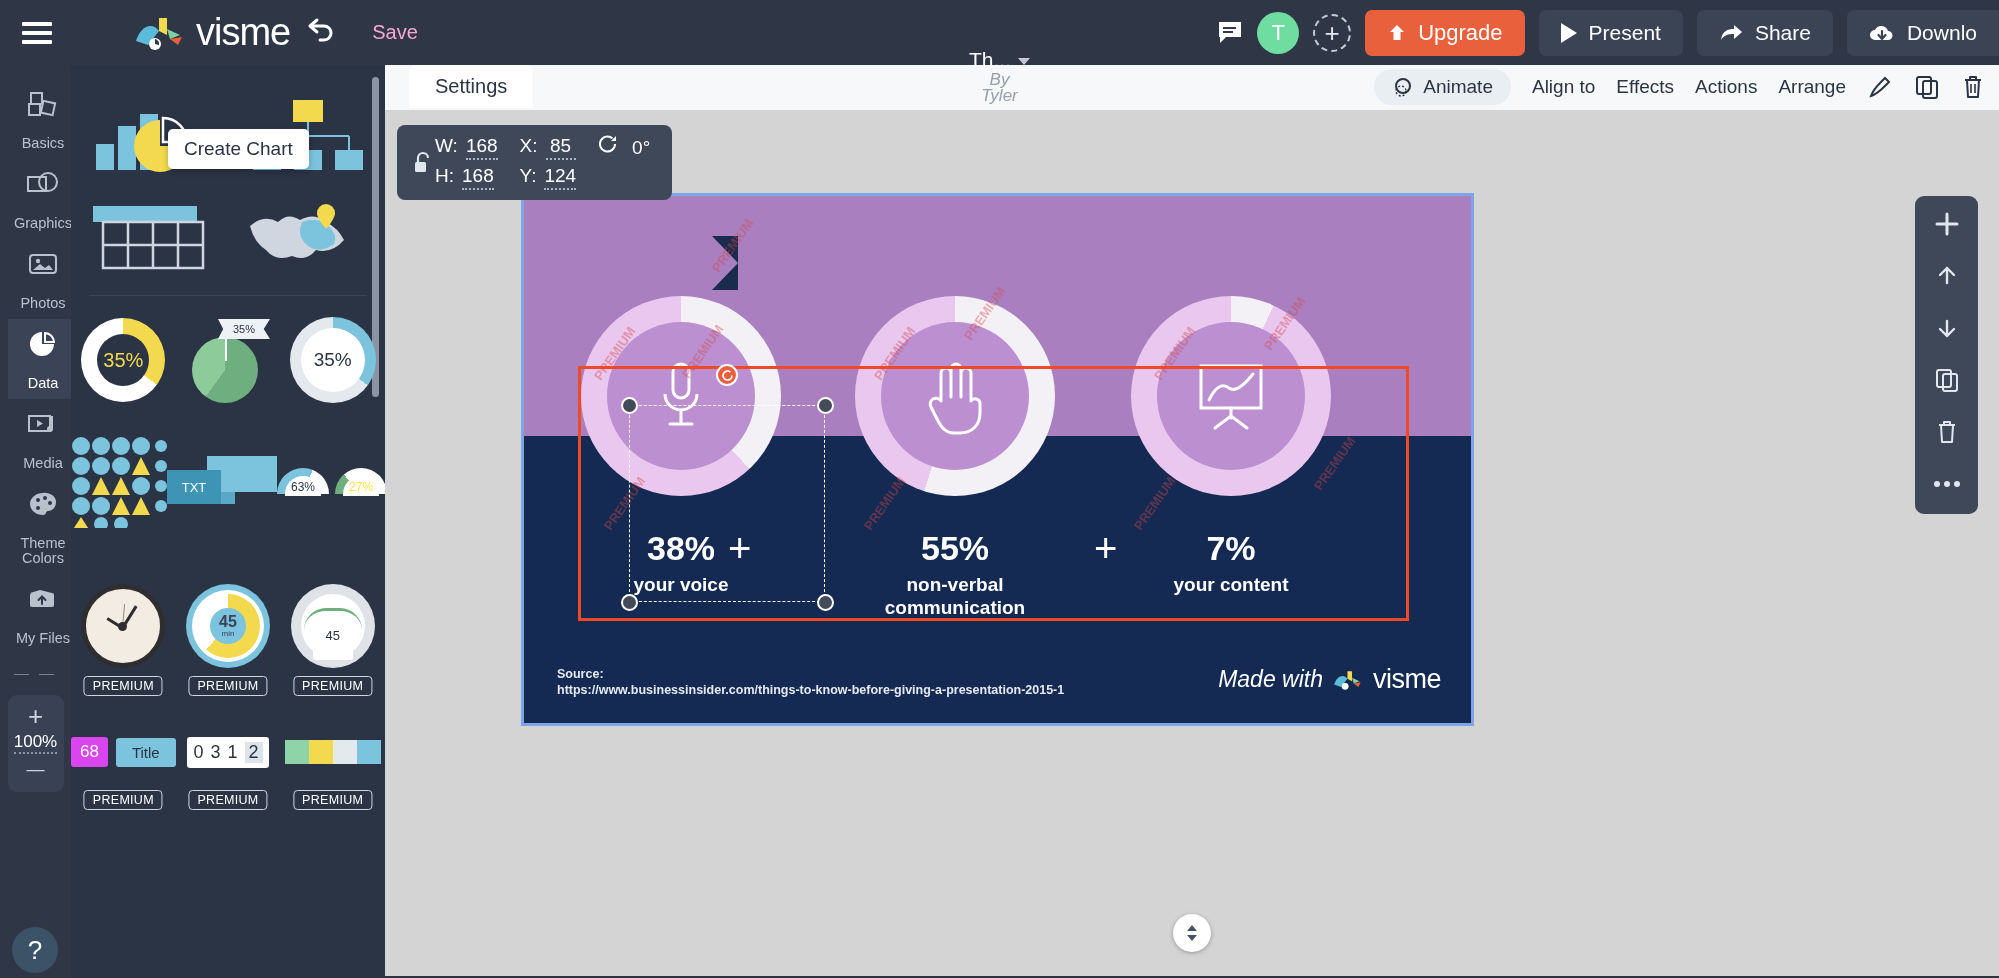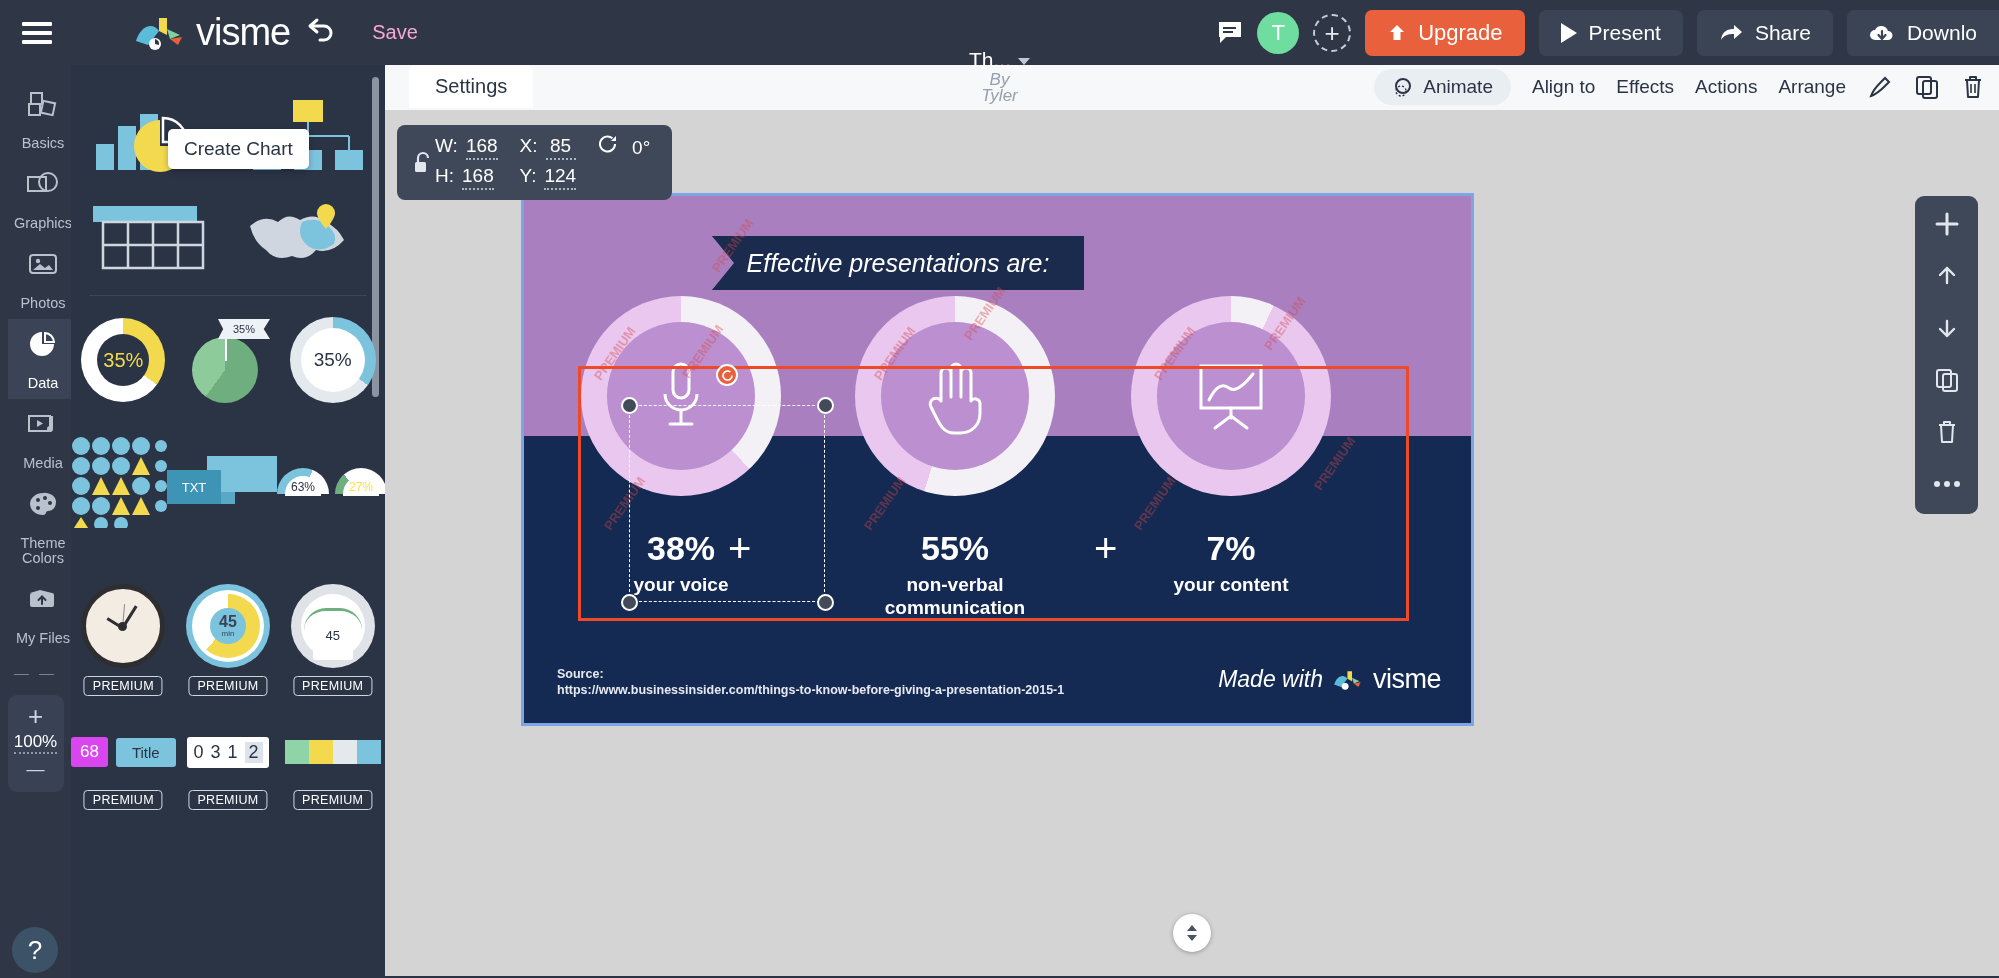--- a/index.html
+++ b/index.html
@@ -620,23 +620,20 @@
       </div>
     </div>
 
     <div class="page-label">PAGE 1</div>
     <div class="page-dash"></div>
 
     <div class="slide">
       <div class="slide-top"></div>
 
       <div class="ribbon-l"></div>
-      <div class="ribbon">
-        <div class="ribbon-inner">Effective presentations are:</div>
-      </div>
 
       <div class="donut-item" style="left:57px;top:100px;">
         <div class="d-ring" style="background:conic-gradient(#f4f1f6 0 38%, #e9c7ef 38% 100%);"></div>
         <div class="d-hole">
           <svg width="58" height="76" viewBox="0 0 58 76">
             <rect x="21" y="6" width="16" height="34" rx="8" fill="none" stroke="#fff" stroke-width="3"></rect>
             <path d="M13 36 a16 16 0 0 0 32 0" fill="none" stroke="#fff" stroke-width="3"></path>
             <path d="M29 52 V64 M18 66 H40" stroke="#fff" stroke-width="3" stroke-linecap="round"></path>
           </svg>
         </div>

